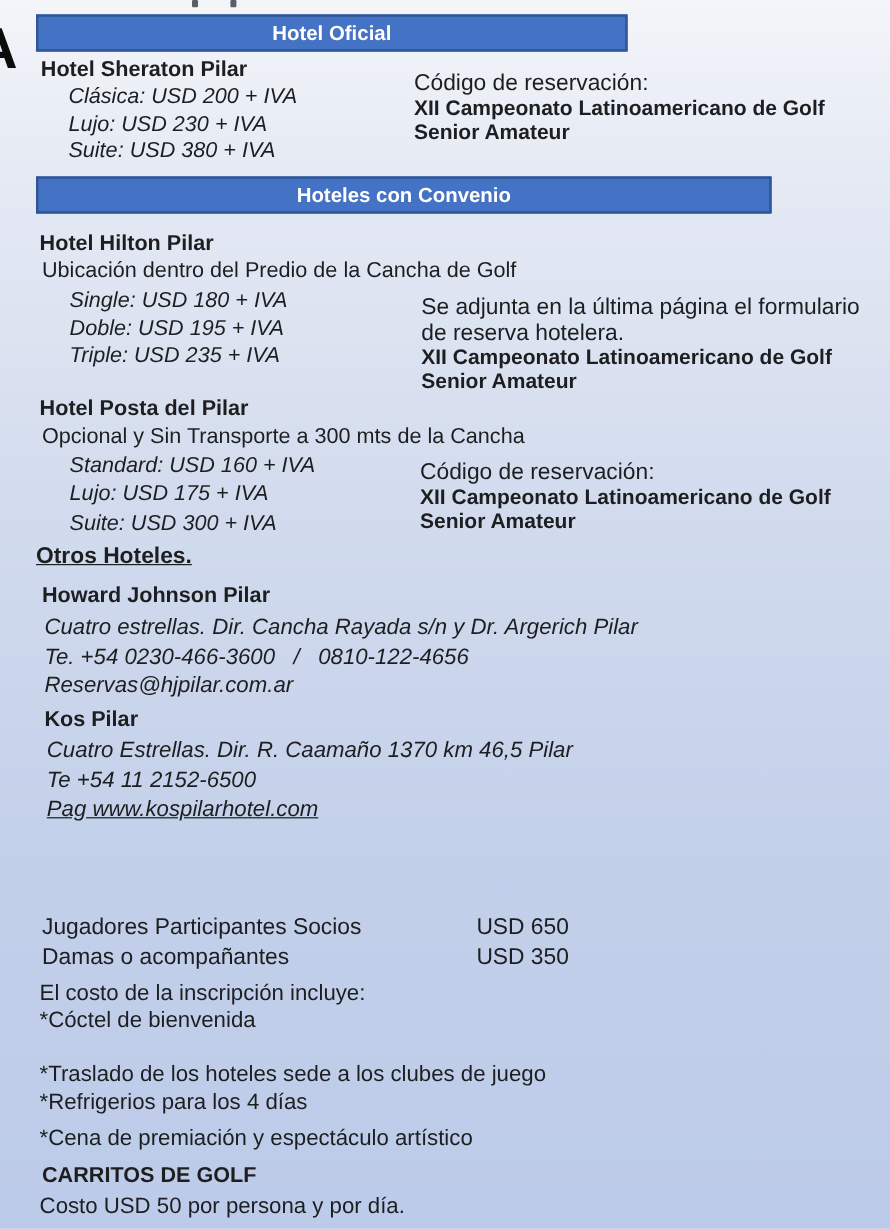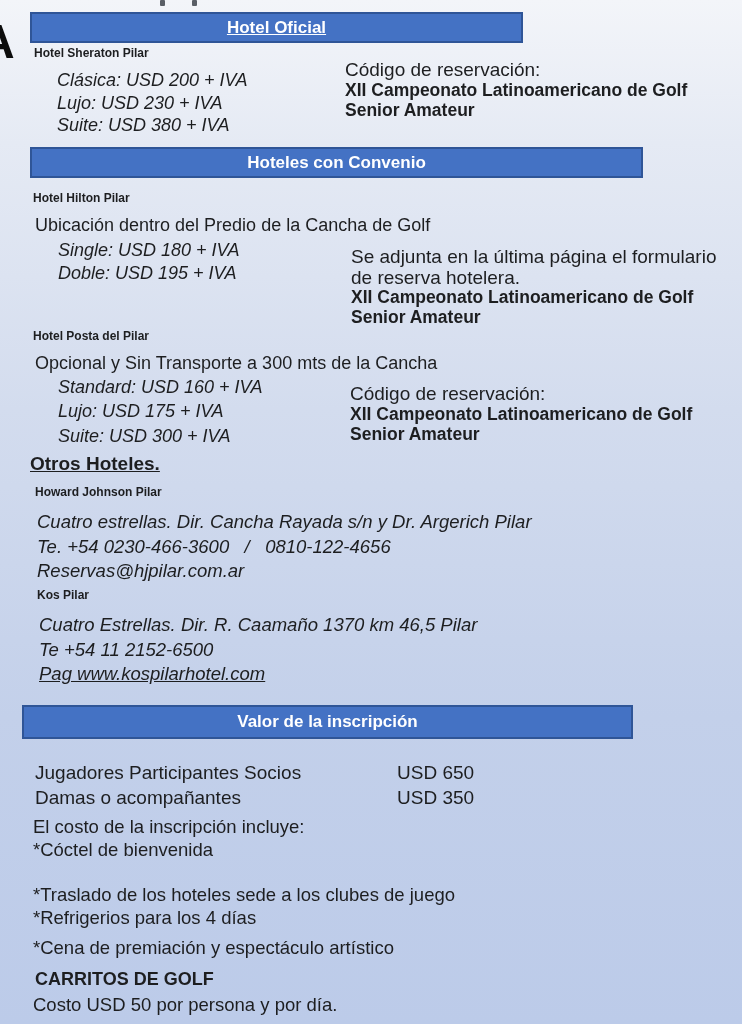--- a/index.html
+++ b/index.html
@@ -14,61 +14,62 @@
   .line{
     position:absolute;white-space:pre;color:#1d1e20;font-size:18.5px;line-height:1.15;
   }
   .b{font-weight:bold;}
   .u{text-decoration:underline;}
   .banner{
     position:absolute;background:#4472c4;border:2px solid #2f5597;box-sizing:border-box;
     display:flex;align-items:center;justify-content:center;
     color:#ffffff;font-weight:bold;font-size:17px;
   }
-  .name{font-size:12px;font-weight:bold;}
+  .name{font-size:18px;font-weight:bold;}
   .rate{font-size:18px;font-style:italic;margin-left:21px;}
   .reslabel{font-size:19px;}
   .resbold{font-size:17.5px;font-weight:bold;line-height:1.12;}
   .contact{font-size:18.5px;font-style:italic;}
   .fee{font-size:19px;}
   .corner-a{
     position:absolute;left:-20px;top:18px;font-size:48px;font-weight:bold;color:#0c0c0c;line-height:1;
   }
   .remnant{position:absolute;background:#5a5f66;border-radius:1px;}
 </style>
 </head>
 <body>
 
 <div class="canvas">
 
   <div class="corner-a">A</div>
   <div class="remnant" style="left:160px;top:0;width:5px;height:6px;"></div>
   <div class="remnant" style="left:192px;top:0;width:5px;height:6px;"></div>
 
-  <div class="banner" style="left:30px;top:12px;width:493px;height:31px;text-decoration:underline;">
+  <div class="banner" style="left:30px;top:12px;width:493px;height:31px;">
     <span>Hotel Oficial</span>
   </div>
 
   <div class="line name" style="left:34px;top:47px;">Hotel Sheraton Pilar</div>
   <div class="line rate" style="left:36px;top:70px;">Clásica: USD 200 + IVA</div>
   <div class="line rate" style="left:36px;top:93px;">Lujo: USD 230 + IVA</div>
   <div class="line rate" style="left:36px;top:115px;">Suite: USD 380 + IVA</div>
 
   <div class="line reslabel" style="left:345px;top:59px;">Código de reservación:</div>
   <div class="line resbold" style="left:345px;top:81px;">XII Campeonato Latinoamericano de Golf</div>
   <div class="line resbold" style="left:345px;top:101px;">Senior Amateur</div>
 
   <div class="banner" style="left:30px;top:147px;width:613px;height:31px;">
     <span>Hoteles con Convenio</span>
   </div>
 
   <div class="line name" style="left:33px;top:192px;">Hotel Hilton Pilar</div>
   <div class="line" style="left:35px;top:215px;font-size:18px;">Ubicación dentro del Predio de la Cancha de Golf</div>
   <div class="line rate" style="left:37px;top:240px;">Single: USD 180 + IVA</div>
   <div class="line rate" style="left:37px;top:263px;">Doble: USD 195 + IVA</div>
+  <div class="line rate" style="left:37px;top:286px;">Triple: USD 235 + IVA</div>
 
   <div class="line reslabel" style="left:351px;top:246px;">Se adjunta en la última página el formulario</div>
   <div class="line reslabel" style="left:351px;top:267px;">de reserva hotelera.</div>
   <div class="line resbold" style="left:351px;top:288px;">XII Campeonato Latinoamericano de Golf</div>
   <div class="line resbold" style="left:351px;top:308px;">Senior Amateur</div>
 
   <div class="line name" style="left:33px;top:330px;">Hotel Posta del Pilar</div>
   <div class="line" style="left:35px;top:353px;font-size:18px;">Opcional y Sin Transporte a 300 mts de la Cancha</div>
   <div class="line rate" style="left:37px;top:377px;">Standard: USD 160 + IVA</div>
   <div class="line rate" style="left:37px;top:401px;">Lujo: USD 175 + IVA</div>
@@ -83,23 +84,20 @@
   <div class="line name" style="left:35px;top:486px;">Howard Johnson Pilar</div>
   <div class="line contact" style="left:37px;top:511px;">Cuatro estrellas. Dir. Cancha Rayada s/n y Dr. Argerich Pilar</div>
   <div class="line contact" style="left:37px;top:536px;">Te. +54 0230-466-3600   /   0810-122-4656</div>
   <div class="line contact" style="left:37px;top:560px;">Reservas@hjpilar.com.ar</div>
 
   <div class="line name" style="left:37px;top:589px;">Kos Pilar</div>
   <div class="line contact" style="left:39px;top:614px;">Cuatro Estrellas. Dir. R. Caamaño 1370 km 46,5 Pilar</div>
   <div class="line contact" style="left:39px;top:639px;">Te +54 11 2152-6500</div>
   <div class="line contact" style="left:39px;top:663px;text-decoration:underline;">Pag www.kospilarhotel.com</div>
 
-  <div class="banner" style="left:22px;top:705px;width:611px;height:34px;">
-    <span>Valor de la inscripción</span>
-  </div>
 
   <div class="line fee" style="left:35px;top:762px;">Jugadores Participantes Socios</div>
   <div class="line fee" style="left:397px;top:762px;">USD 650</div>
   <div class="line fee" style="left:35px;top:787px;">Damas o acompañantes</div>
   <div class="line fee" style="left:397px;top:787px;">USD 350</div>
 
   <div class="line" style="left:33px;top:816px;">El costo de la inscripción incluye:</div>
   <div class="line" style="left:33px;top:839px;">*Cóctel de bienvenida</div>
   <div class="line" style="left:33px;top:884px;">*Traslado de los hoteles sede a los clubes de juego</div>
   <div class="line" style="left:33px;top:907px;">*Refrigerios para los 4 días</div>

